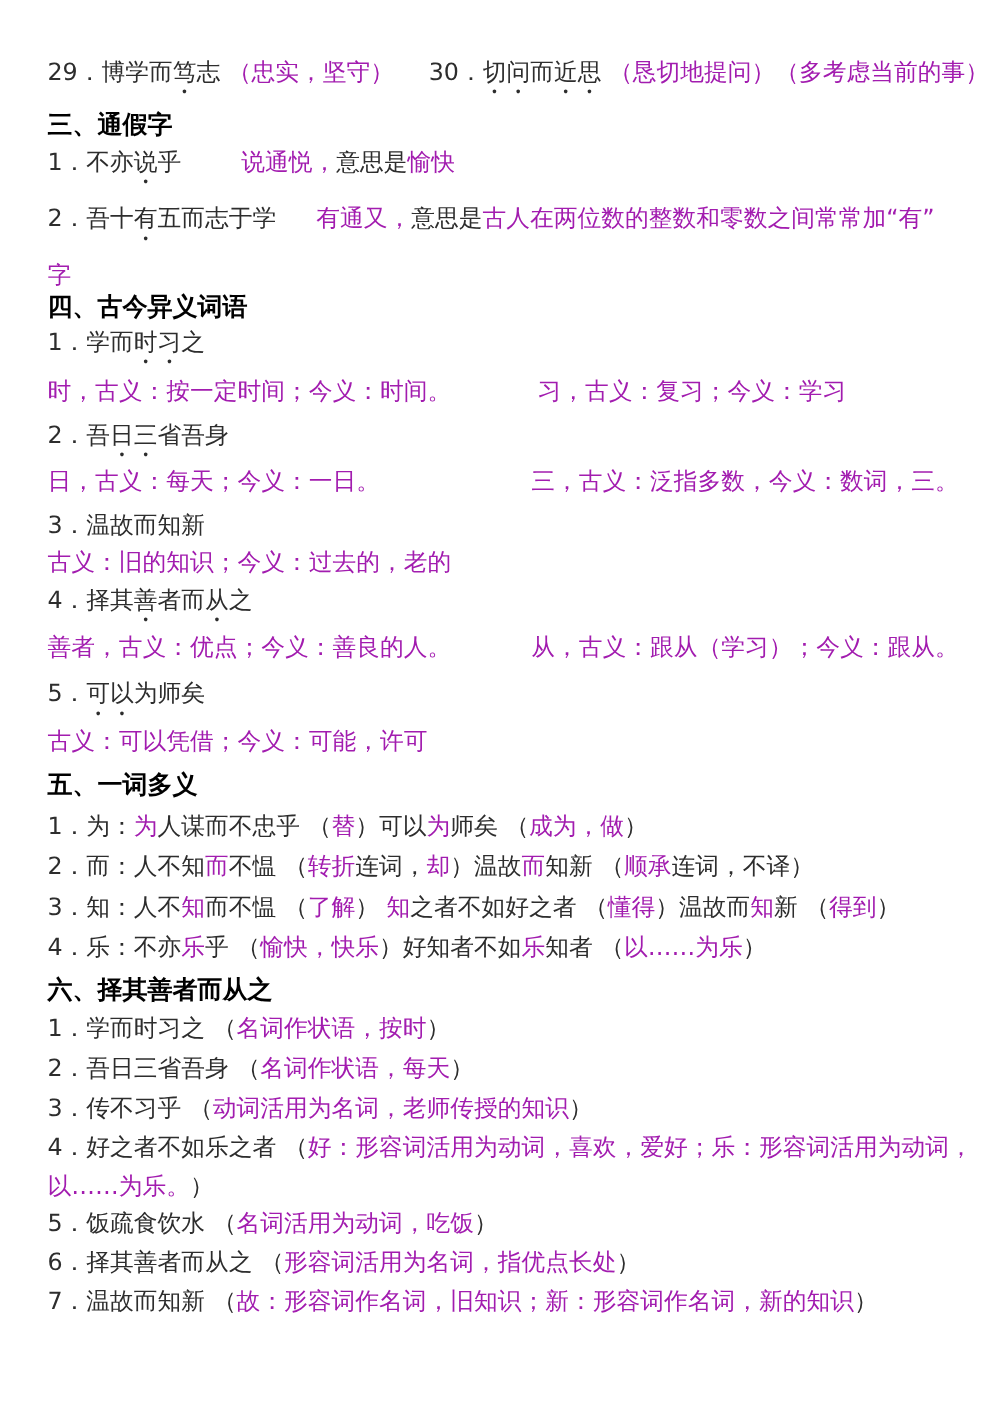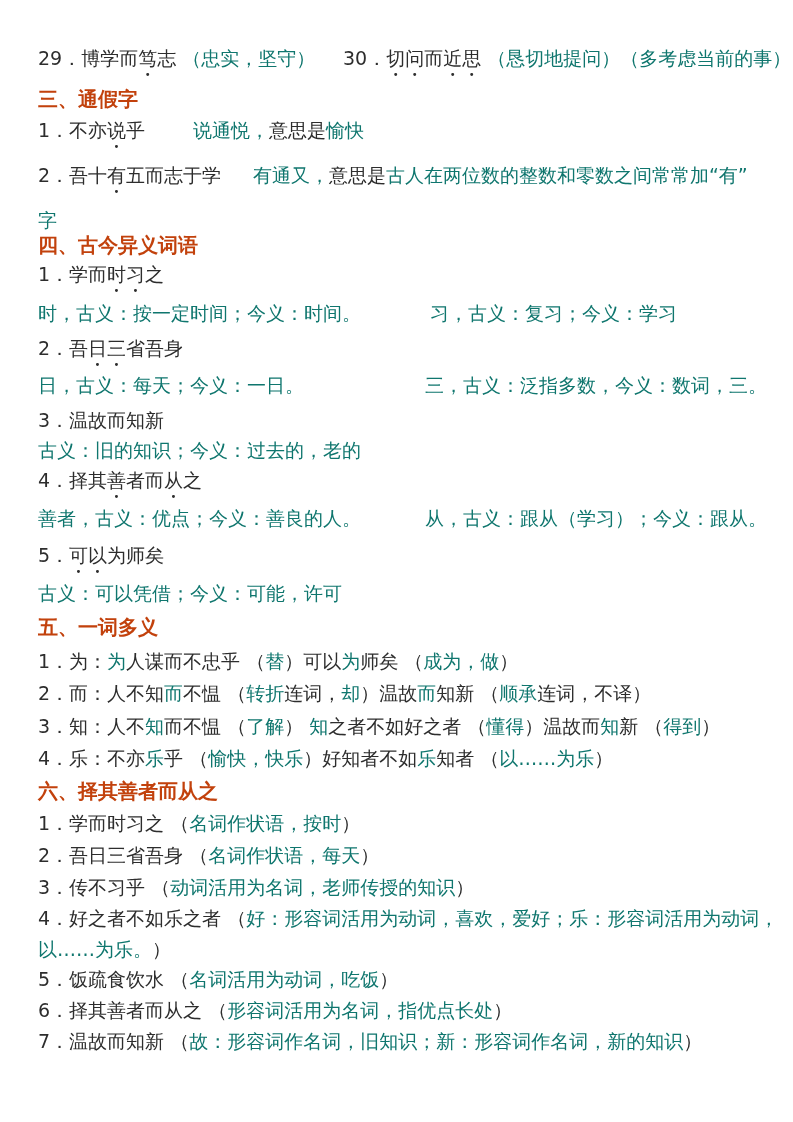--- a/index.html
+++ b/index.html
@@ -16,22 +16,22 @@
   .line {
     position: absolute;
     left: 0;
     width: 100%;
     height: 26px;
     white-space: pre;
   }
   .part { position: absolute; top: 0; white-space: pre; }
   .heading .part { font-weight: bold; font-size: 20px; }
   .c-black { color: #2d2d2d; }
-  .c-red   { color: #0f766e; margin-top: 15px; }
-  .c-blue  { color: #c2410c; }
+  .c-red   { color: #a21caf; margin-top: 15px; }
+  .c-blue  { color: #000000; }
   .dot {
     -webkit-text-emphasis: filled dot;
     -webkit-text-emphasis-position: under;
     text-emphasis: filled dot;
     text-emphasis-position: under left;
   }
 </style>
 </head>
 <body>
 

